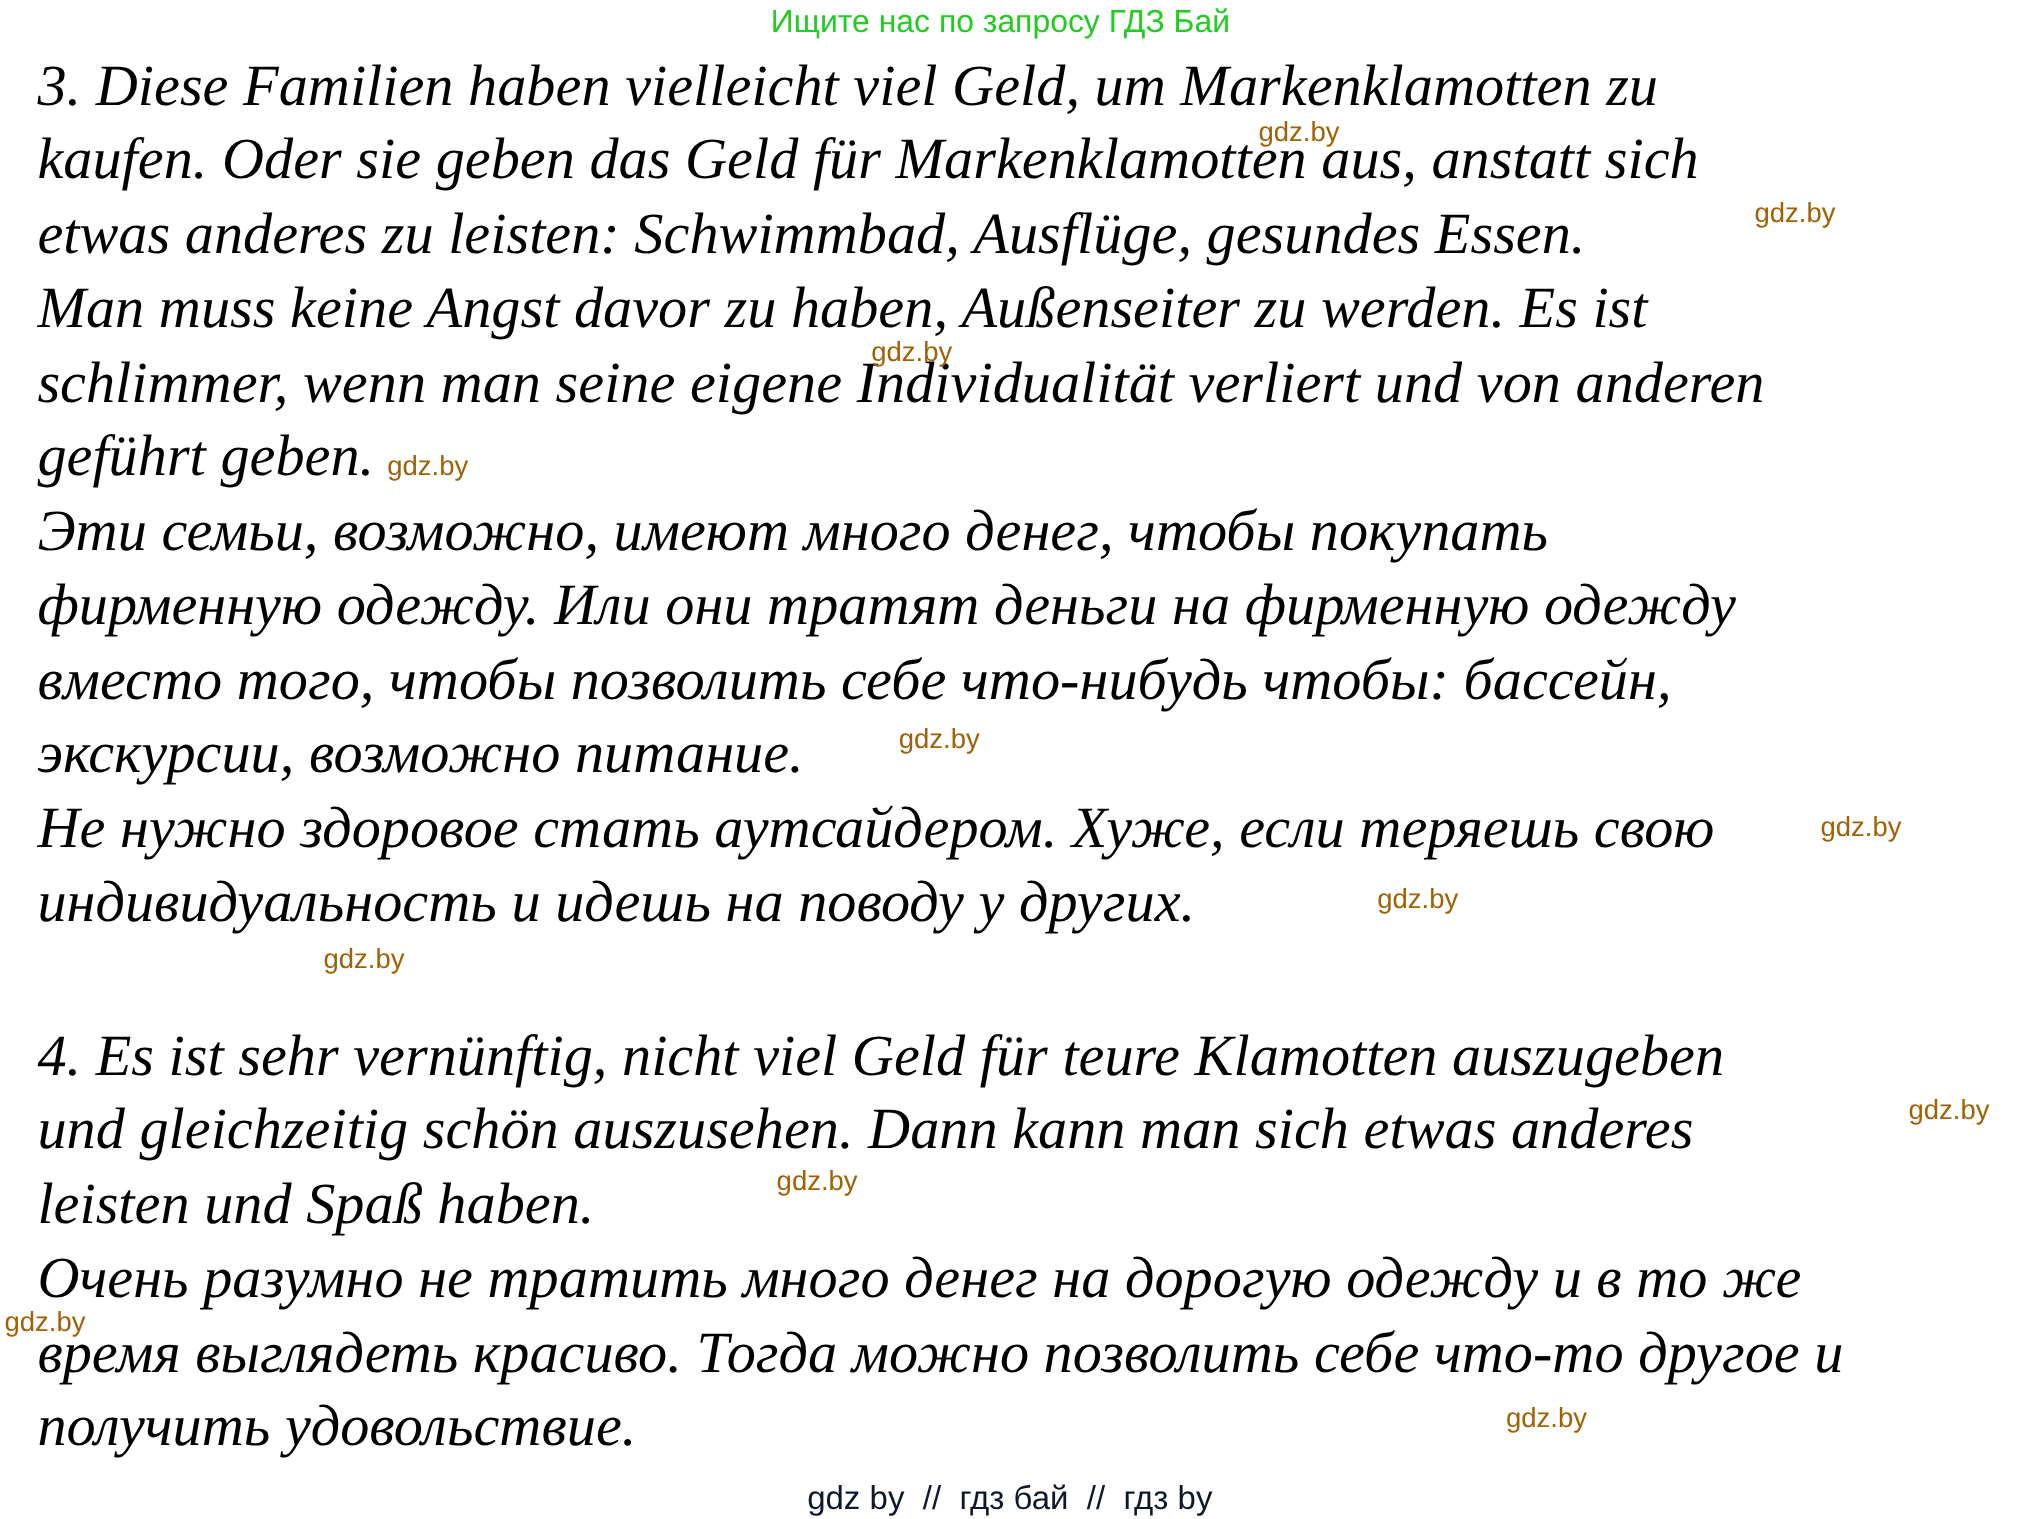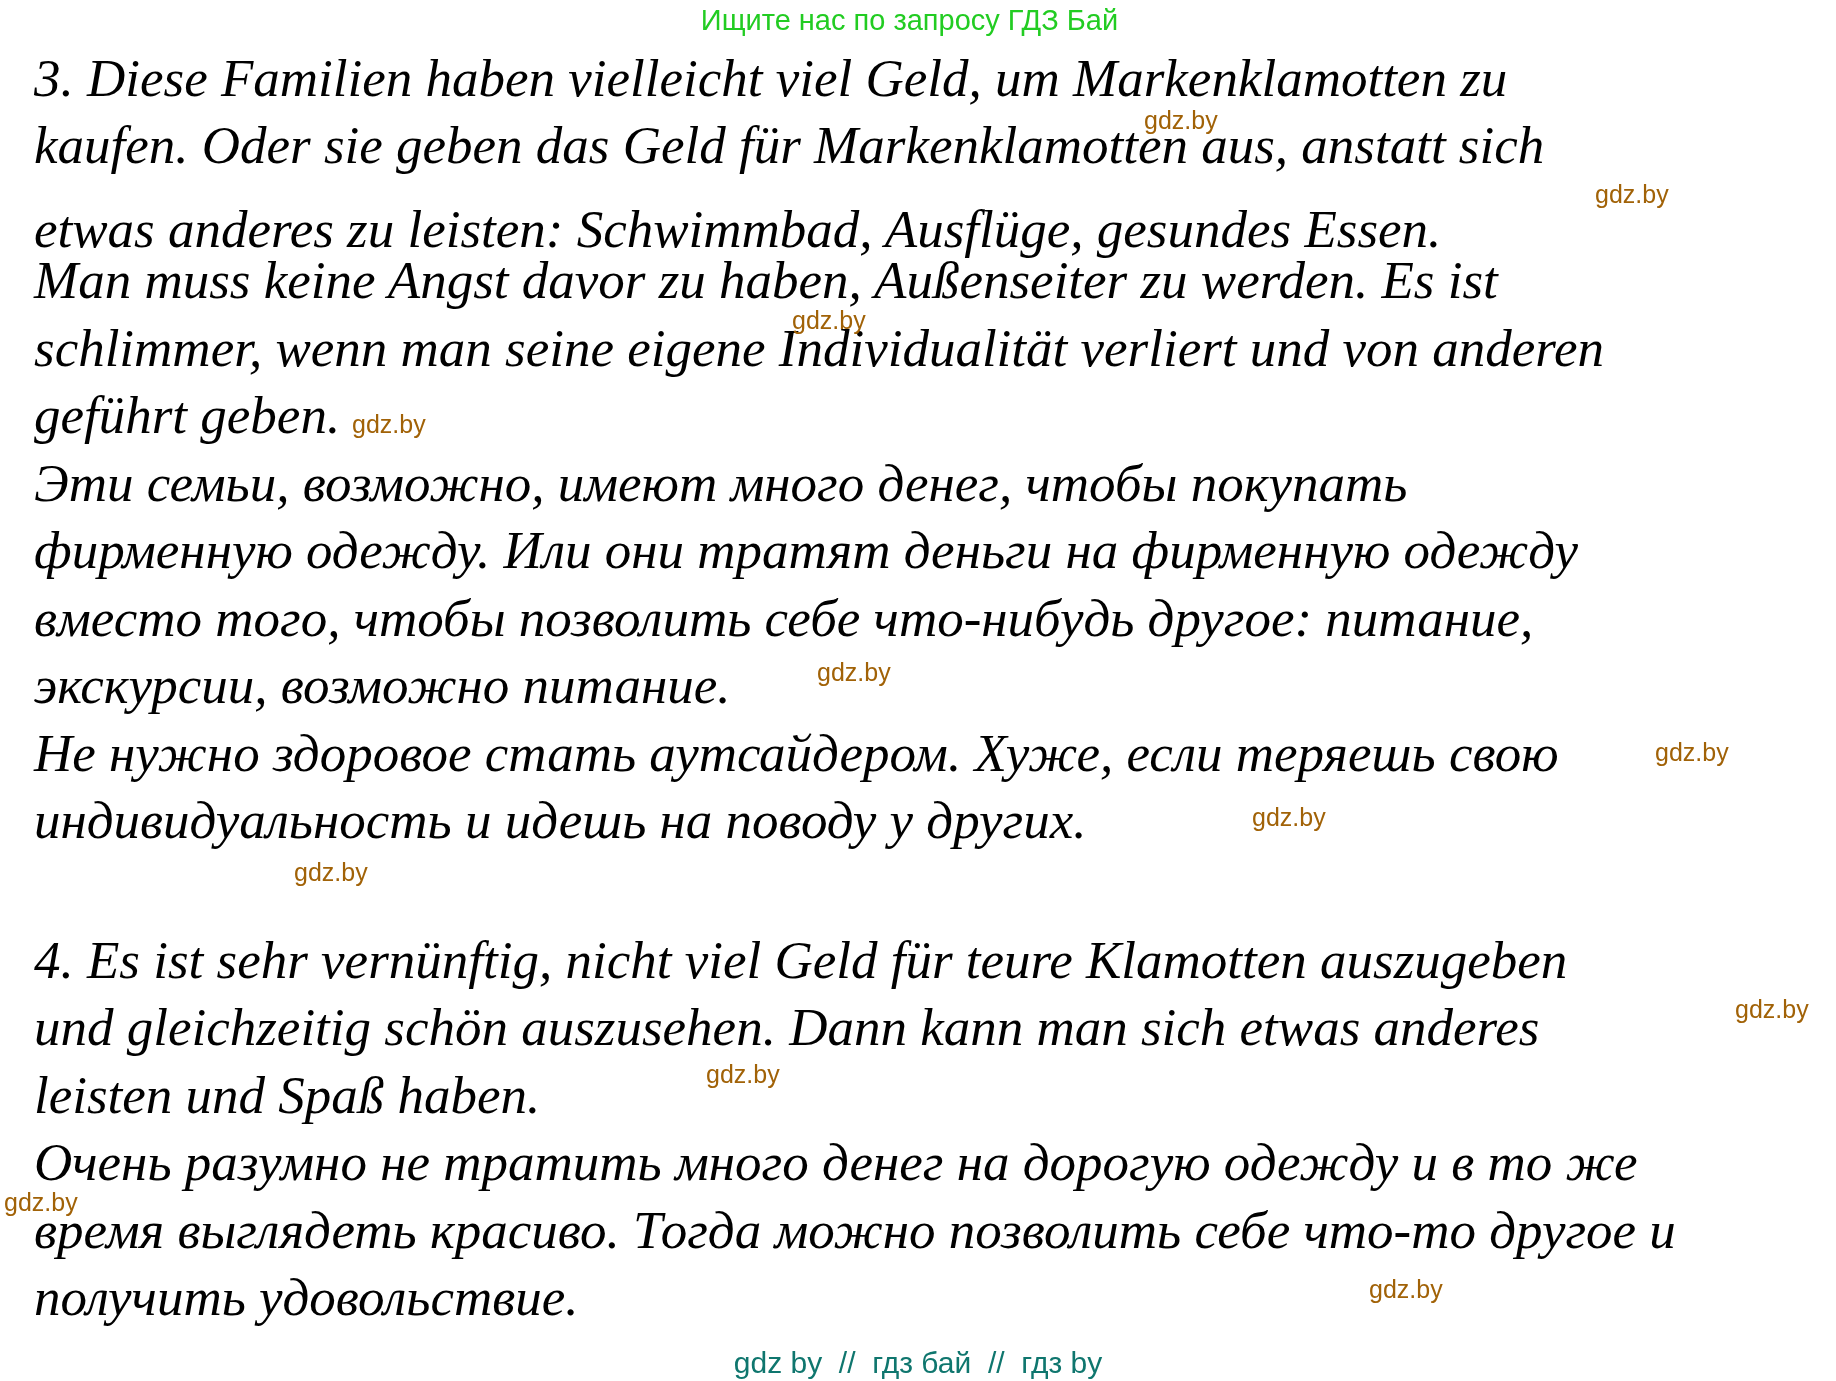--- a/index.html
+++ b/index.html
@@ -4,37 +4,37 @@
 <style>
   html, body { margin:0; padding:0; background:#ffffff; }
   body { width:1836px; height:1381px; position:relative; overflow:hidden; }
   .banner { position:absolute; top:4px; left:0; width:1819px; text-align:center;
     font-family:"Liberation Sans", sans-serif; font-size:29px; color:#22cc22; }
   .line { position:absolute; left:34px; font-family:"Liberation Serif", serif;
     font-size:53px; color:#000; white-space:nowrap; line-height:1;font-style:italic; }
   .wm { position:absolute; font-family:"Liberation Sans", sans-serif; font-size:25px;
     color:#a16207; white-space:nowrap; }
   .footer { position:absolute; top:1346px; left:0; width:1836px; text-align:center;
-    font-family:"Liberation Sans", sans-serif; font-size:30px; color:#0f766e; white-space:pre; }
+    font-family:"Liberation Sans", sans-serif; font-size:30px; color:#0f172a; white-space:pre; }
 </style>
 </head>
 <body>
 
 <div class="banner">Ищите нас по запросу ГДЗ Бай</div>
 
 <div class="line" style="top:52px">3. Diese Familien haben vielleicht viel Geld, um Markenklamotten zu</div>
 <div class="line" style="top:119px">kaufen. Oder sie geben das Geld für Markenklamotten aus, anstatt sich</div>
-<div class="line" style="top:203px">etwas anderes zu leisten: Schwimmbad, Ausflüge, gesundes Essen.</div>
+<div class="line" style="top:187px">etwas anderes zu leisten: Schwimmbad, Ausflüge, gesundes Essen.</div>
 <div class="line" style="top:254px">Man muss keine Angst davor zu haben, Außenseiter zu werden. Es ist</div>
 <div class="line" style="top:322px">schlimmer, wenn man seine eigene Individualität verliert und von anderen</div>
 <div class="line" style="top:389px">geführt geben.</div>
 
 <div class="line" style="top:457px">Эти семьи, возможно, имеют много денег, чтобы покупать</div>
 <div class="line" style="top:524px">фирменную одежду. Или они тратят деньги на фирменную одежду</div>
-<div class="line" style="top:592px">вместо того, чтобы позволить себе что-нибудь другое: питание,</div>
+<div class="line" style="top:592px">вместо того, чтобы позволить себе что-нибудь чтобы: бассейн,</div>
 <div class="line" style="top:659px">экскурсии, возможно питание.</div>
 <div class="line" style="top:727px">Не нужно здоровое стать аутсайдером. Хуже, если теряешь свою</div>
 <div class="line" style="top:794px">индивидуальность и идешь на поводу у других.</div>
 
 <div class="line" style="top:934px">4. Es ist sehr vernünftig, nicht viel Geld für teure Klamotten auszugeben</div>
 <div class="line" style="top:1001px">und gleichzeitig schön auszusehen. Dann kann man sich etwas anderes</div>
 <div class="line" style="top:1069px">leisten und Spaß haben.</div>
 
 <div class="line" style="top:1136px">Очень разумно не тратить много денег на дорогую одежду и в то же</div>
 <div class="line" style="top:1204px">время выглядеть красиво. Тогда можно позволить себе что-то другое и</div>

